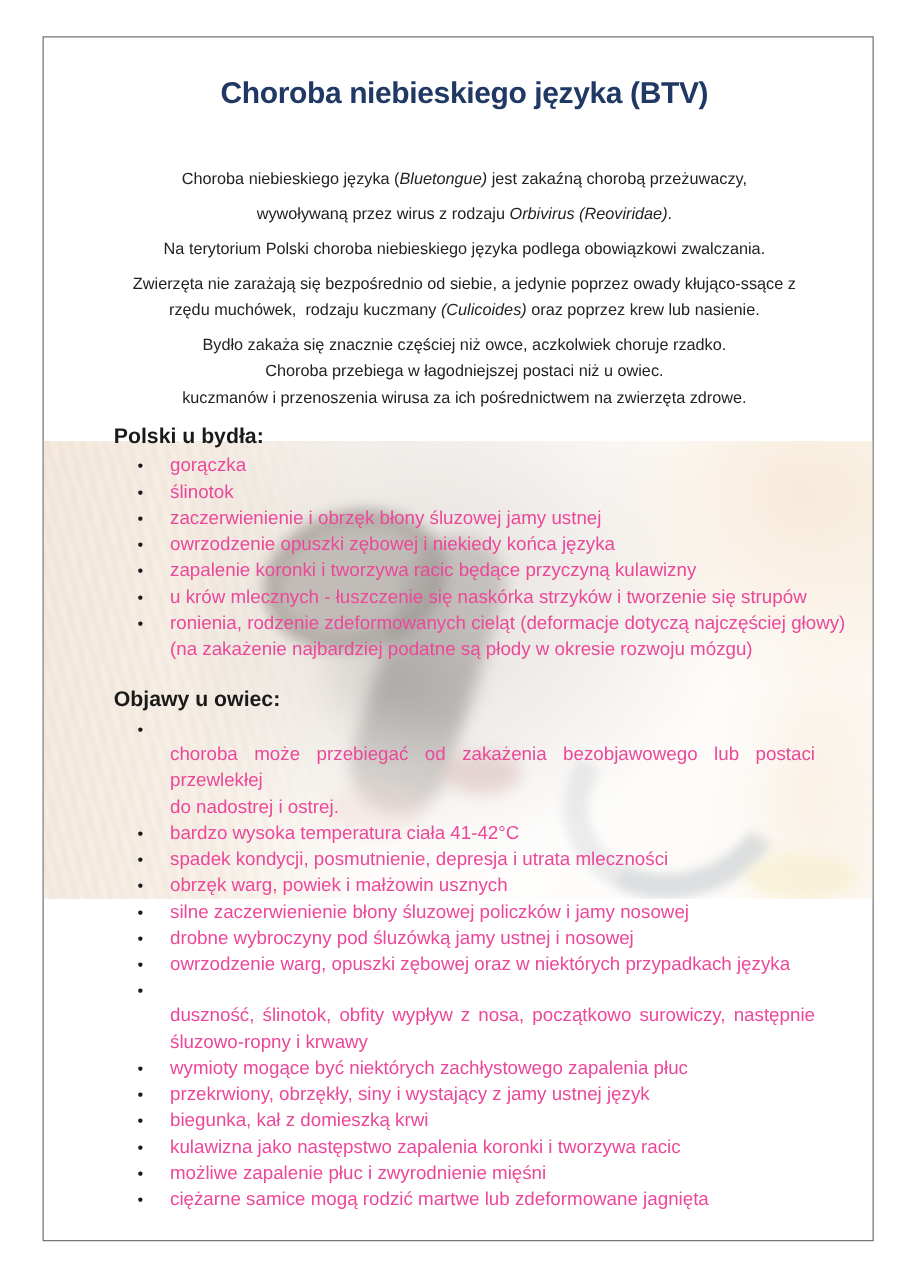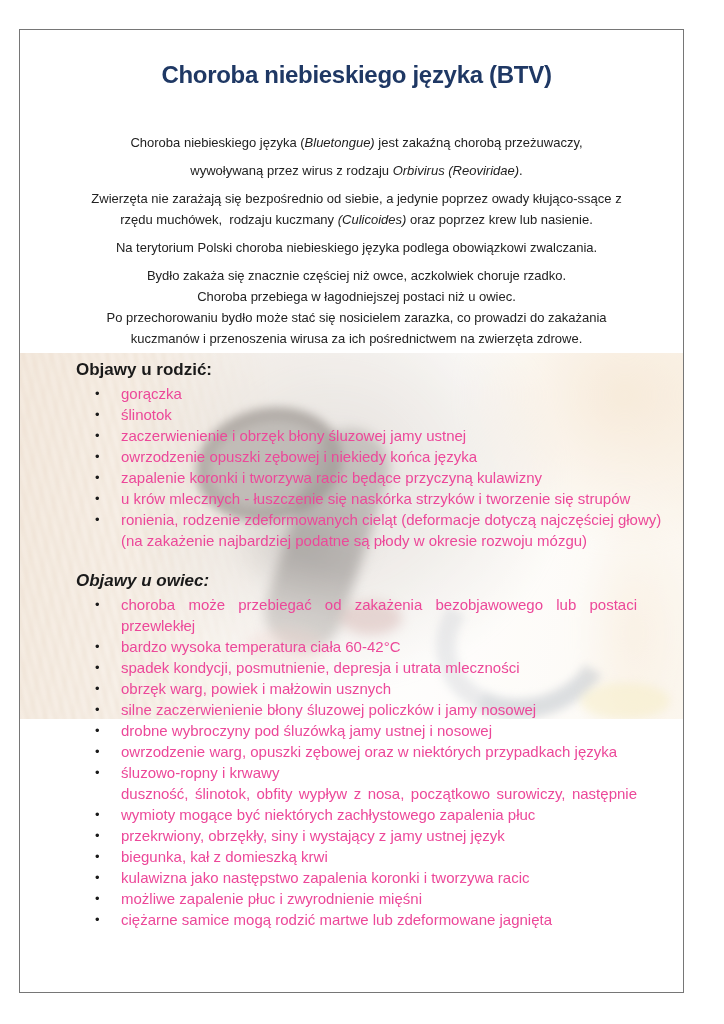--- a/index.html
+++ b/index.html
@@ -2,21 +2,21 @@
 <html lang="pl"><head>
 <meta charset="utf-8">
 <style>
   html,body{margin:0;padding:0;}
   body{
     width:724px;height:1024px;background:#ffffff;position:relative;
     font-family:"Liberation Sans",sans-serif;color:#222222;
     -webkit-font-smoothing:antialiased;
   }
   .frame{
-    position:absolute;left:19px;top:29px;width:663px;height:962px;
+    position:absolute;left:34px;top:29px;width:663px;height:962px;
     border:1px solid #767676;background:#ffffff;overflow:hidden;
   }
   
   .watermark{position:absolute;left:0;top:323px;width:663px;height:366px;overflow:hidden;z-index:1;}
   .watermark div{position:absolute;}
   .wm-base{inset:0;background:linear-gradient(100deg,
       rgba(231,206,180,.60) 0%, rgba(238,220,198,.42) 22%,
       rgba(244,237,227,.26) 45%, rgba(246,241,232,.18) 62%,
       rgba(244,231,210,.28) 85%, rgba(240,219,185,.38) 100%);}
   .wm-fur{left:-10px;top:-10px;width:260px;height:386px;
@@ -55,28 +55,28 @@
   .content{position:absolute;inset:0;padding:0 46px 0 56px;z-index:2;}
   h1.title{
     margin:30px 0 0;text-align:center;font-size:24px;line-height:30px;
     letter-spacing:-0.3px;color:#1f3864;font-weight:bold;
   }
   .par{margin:7px 0 0;text-align:center;}
   .par.first{margin-top:42px;}
   .cline{white-space:nowrap;width:fit-content;margin:0 auto;font-size:13px;line-height:21px;color:#222222;}
   .cline em{font-style:italic;}
   h2.sec{margin:10px 0 0;font-size:17px;line-height:21px;color:#1a1a1a;font-weight:bold;}
-  h2.sec.second{margin-top:19px;font-style:italic;}
+  h2.sec.second{margin-top:19px;}
   .bullets{margin-top:3px;}
   .row{display:flex;align-items:flex-start;}
   .dot{width:45px;padding-left:19px;box-sizing:border-box;font-size:13px;line-height:21px;color:#1a1a1a;flex:none;}
   .btxt{flex:1;min-width:0;}
   .bl{font-size:15px;line-height:21px;color:#ec4899;}
   .nw{white-space:nowrap;}
-  .jl{text-align:justify;text-align-last:justify;white-space:normal;}
+  .jl{text-align:justify;text-align-last:justify;white-space:normal;margin-top:20px;}
 </style>
 </head>
 <body>
 
 <div class="frame">
 
   <div class="watermark">
     <div class="wm-base"></div>
     <div class="wm-fur"></div>
     <div class="wm-muzzle"></div>
@@ -98,36 +98,35 @@
 
     <div class="par first">
       <div class="cline"><span>Choroba niebieskiego języka (</span><em>Bluetongue)</em><span> jest zakaźną chorobą przeżuwaczy,</span></div>
     </div>
 
     <div class="par">
       <div class="cline"><span>wywoływaną przez wirus z rodzaju </span><em>Orbivirus (Reoviridae)</em><span>.</span></div>
     </div>
 
     <div class="par">
+      <div class="cline">Na terytorium Polski choroba niebieskiego języka podlega obowiązkowi zwalczania.</div>
+    </div>
+
+    <div class="par">
       <div class="cline">Zwierzęta nie zarażają się bezpośrednio od siebie, a jedynie poprzez owady kłująco-ssące z</div>
       <div class="cline"><span>rzędu muchówek,&nbsp; rodzaju kuczmany </span><em>(Culicoides)</em><span> oraz poprzez krew lub nasienie.</span></div>
     </div>
 
     <div class="par">
-      <div class="cline">Na terytorium Polski choroba niebieskiego języka podlega obowiązkowi zwalczania.</div>
-    </div>
-
-    <div class="par">
       <div class="cline">Bydło zakaża się znacznie częściej niż owce, aczkolwiek choruje rzadko.</div>
       <div class="cline">Choroba przebiega w łagodniejszej postaci niż u owiec.</div>
-      <div class="cline">Po przechorowaniu bydło może stać się nosicielem zarazka, co prowadzi do zakażania</div>
       <div class="cline">kuczmanów i przenoszenia wirusa za ich pośrednictwem na zwierzęta zdrowe.</div>
     </div>
 
-    <h2 class="sec">Objawy u rodzić:</h2>
+    <h2 class="sec">Polski u bydła:</h2>
 
     <div class="bullets">
       <div class="row">
         <span class="dot">•</span>
         <div class="btxt">
             <div class="bl nw">gorączka</div>
           </div>
       </div>
       <div class="row">
         <span class="dot">•</span>
@@ -168,26 +167,27 @@
       </div>
     </div>
 
     <h2 class="sec second">Objawy u owiec:</h2>
 
     <div class="bullets">
       <div class="row">
         <span class="dot">•</span>
         <div class="btxt">
           <div class="bl jl">choroba może przebiegać od zakażenia bezobjawowego lub postaci przewlekłej</div>
+          <div class="bl nw">do nadostrej i ostrej.</div>
         </div>
       </div>
       <div class="row">
         <span class="dot">•</span>
         <div class="btxt">
-            <div class="bl nw">bardzo wysoka temperatura ciała 60-42°C</div>
+            <div class="bl nw">bardzo wysoka temperatura ciała 41-42°C</div>
           </div>
       </div>
       <div class="row">
         <span class="dot">•</span>
         <div class="btxt">
             <div class="bl nw">spadek kondycji, posmutnienie, depresja i utrata mleczności</div>
           </div>
       </div>
       <div class="row">
         <span class="dot">•</span>
@@ -209,22 +209,22 @@
       </div>
       <div class="row">
         <span class="dot">•</span>
         <div class="btxt">
             <div class="bl nw">owrzodzenie warg, opuszki zębowej oraz w niektórych przypadkach języka</div>
           </div>
       </div>
       <div class="row">
         <span class="dot">•</span>
         <div class="btxt">
+          <div class="bl jl">duszność, ślinotok, obfity wypływ z nosa, początkowo surowiczy, następnie</div>
           <div class="bl nw">śluzowo-ropny i krwawy</div>
-          <div class="bl jl">duszność, ślinotok, obfity wypływ z nosa, początkowo surowiczy, następnie</div>
         </div>
       </div>
       <div class="row">
         <span class="dot">•</span>
         <div class="btxt">
             <div class="bl nw">wymioty mogące być niektórych zachłystowego zapalenia płuc</div>
           </div>
       </div>
       <div class="row">
         <span class="dot">•</span>

